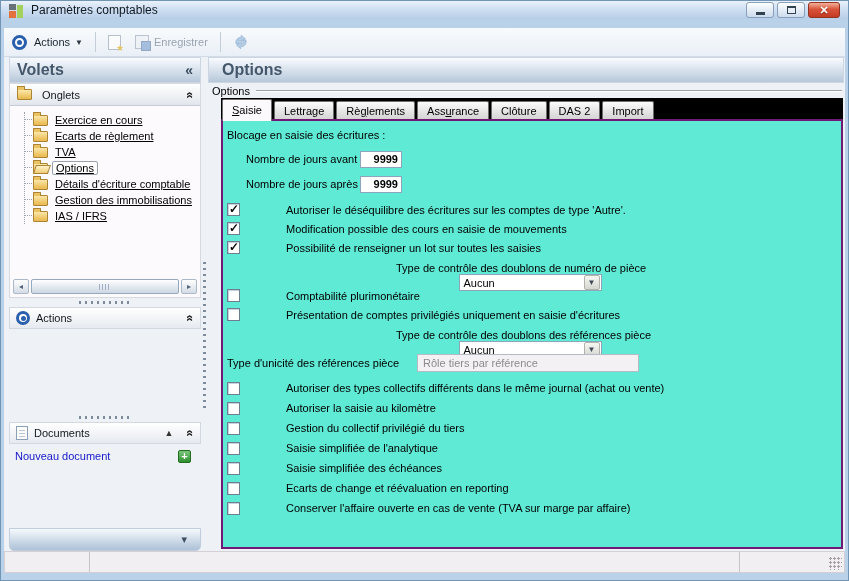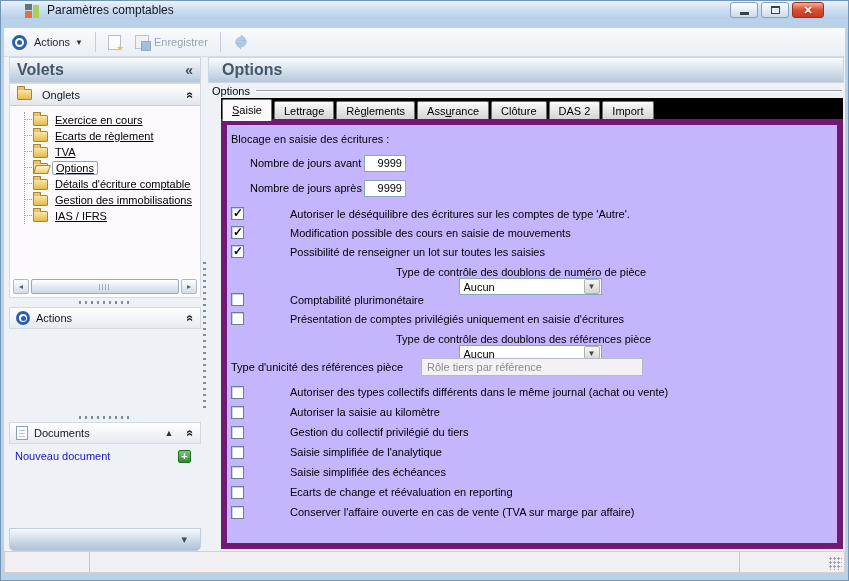--- a/index.html
+++ b/index.html
@@ -5,21 +5,21 @@
   * { box-sizing: border-box; margin: 0; padding: 0; }
   html,body { background:#fff; }
   body { font-family:"Liberation Sans", sans-serif; font-size:11px; color:#000; }
 
   .window { position:relative; width:849px; height:581px; background:#b9d2ea;
             border:1px solid #7095b5; overflow:hidden; }
 
   
   .titlebar { position:absolute; top:0; left:0; right:0; height:18px;
               background:linear-gradient(#eaf2fc 0%, #cfdff2 45%, #b6cde8 100%);
-              display:flex; align-items:center; padding:0 24px; }
+              display:flex; align-items:center; padding:0 8px; }
   .app-icon { position:relative; width:15px; height:15px; margin-right:7px; }
   .app-icon i { position:absolute; display:block; }
   .app-icon .sq1 { left:0; top:1px; width:7px; height:6px; background:#687078; }
   .app-icon .sq2 { left:0; top:8px; width:7px; height:7px; background:#e2713e; }
   .app-icon .sq3 { left:8px; top:2px; width:6px; height:13px; background:#a4d15c; }
   .title-text { font-size:12px; color:#101820; }
   .win-controls { margin-left:auto; display:flex; gap:3px; }
   .wbtn { width:28px; height:16px; border:1px solid #89a0ba; border-radius:3px;
           background:linear-gradient(#fdfeff,#ccdbec); display:flex; align-items:center;
           justify-content:center; cursor:pointer; }
@@ -135,28 +135,28 @@
   .group-line { flex:1; height:2px; border-top:1px solid #9aa0a8; border-bottom:1px solid #fdfdfd; margin-right:2px; }
 
   .tabstrip { position:absolute; left:13px; right:1px; top:41px; height:22px; background:#000;
               display:flex; align-items:flex-end; padding-left:0; }
   .tab { height:19px; margin:0 1px; padding:0 9px; display:flex; align-items:center;
          background:linear-gradient(#fbfbfb,#d2d2d2); border:1px solid #6e6e6e; border-bottom:none;
          border-radius:2px 2px 0 0; cursor:pointer; white-space:nowrap; }
   .tab.active { height:22px; background:#fbf9fb; position:relative; z-index:3; margin-bottom:-1px;
                 padding-bottom:1px; }
 
-  .content { position:absolute; left:13px; right:1px; top:62px; bottom:2px; background:#c4b5fd;
-             border:6px solid #701a75; padding:6px 8px 0 4px; overflow:hidden; }
+  .content { position:absolute; left:13px; right:1px; top:62px; bottom:2px; background:#5eead4;
+             border:2px solid #701a75; padding:6px 8px 0 4px; overflow:hidden; }
 
   .form-label { height:14px; margin:2px 0 7px 0; }
   .num-row { display:flex; align-items:center; height:18px; margin:0 0 7px 19px; }
   .num-row .nlabel { width:114px; }
   .num-input { width:42px; height:17px; border:1px solid #8ca4bc; background:#fff;
-               font-family:"Liberation Sans",sans-serif; font-size:11px; text-align:right; padding:0 3px; }
+               font-family:"Liberation Sans",sans-serif; font-size:11px; text-align:right; padding:0 3px;font-weight:bold; }
 
   .cbrow { display:flex; align-items:center; height:19px;gap:40px; }
   .cbrow.tall { height:20px; }
   .cb-box { position:relative; width:13px; height:13px; flex:none; background:#fff;
             border:1px solid #6e7e92; box-shadow:inset 1px 1px 0 #c9d2dc; margin-right:6px; cursor:pointer; }
   .checked .cb-box::after { content:"✓"; position:absolute; left:1px; top:-2px; font-size:12px;
             font-weight:bold; color:#0a0a0a; }
 
   .sel-row { display:flex; align-items:center; height:20px; margin:5px 0 4px 0;flex-direction:column; }
   .sel-row .slabel { width:268px; flex:none; }

